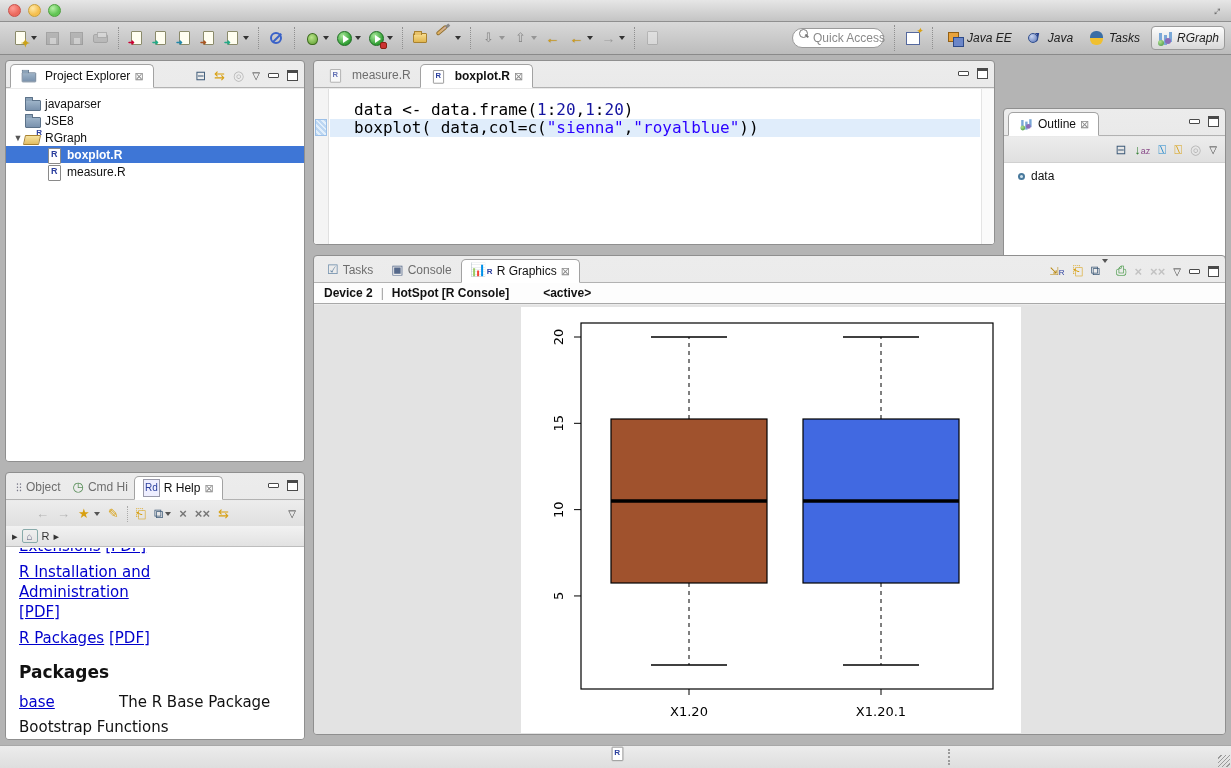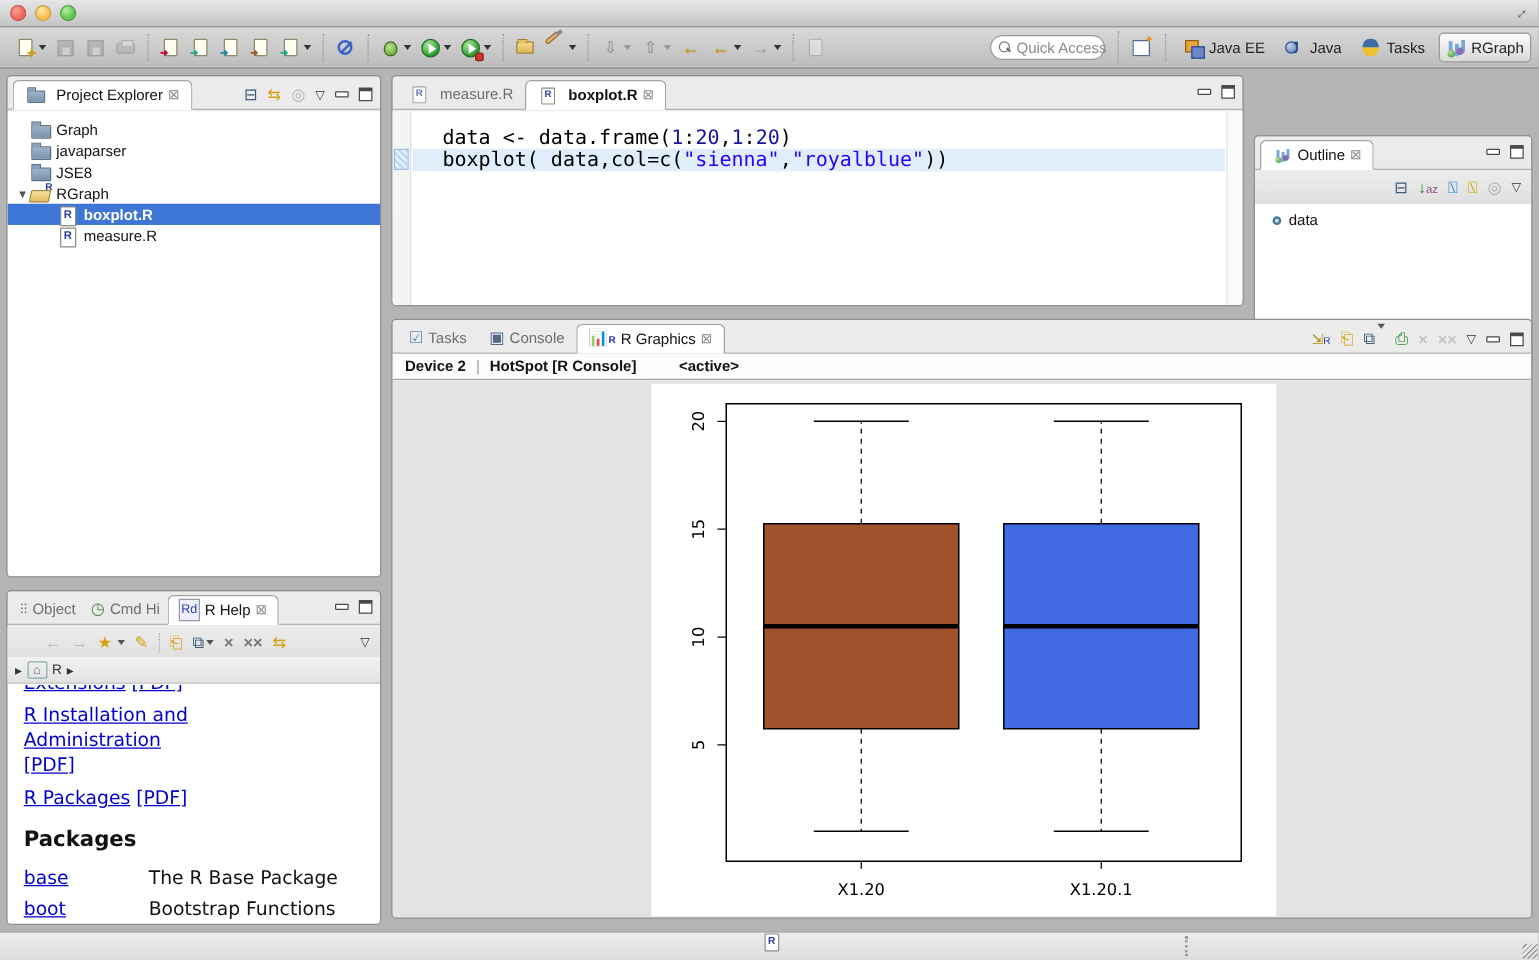--- a/index.html
+++ b/index.html
@@ -47,28 +47,28 @@
     border-left:6px solid #fff; border-top:4px solid transparent; border-bottom:4px solid transparent;}
   .ic-lock { position:absolute; right:-2px; bottom:-2px; width:7px; height:7px; background:#c33; border-radius:2px; border:1px solid #821;}
   .ic-folder { position:absolute; left:1px; top:3px; width:14px; height:10px; background:linear-gradient(#f7dd90,#e0b54e); border:1px solid #a8812f; border-radius:1px;}
   .ic-folder:before { content:""; position:absolute; left:0; top:-3px; width:6px; height:3px; background:#e8c269; border:1px solid #a8812f; border-bottom:none; border-radius:1px 1px 0 0;}
   .ic-brush { position:absolute; left:2px; top:2px; width:13px; height:4px; background:linear-gradient(90deg,#e8b34b,#caa); border:1px solid #96702a; border-radius:2px; transform:rotate(-40deg); transform-origin:left bottom;}
   .ic-brush:after{ content:""; position:absolute; right:-4px; top:0; width:4px; height:3px; background:#888; }
   .yarrow { color:#d8a012; font-weight:bold; font-size:14px; text-shadow:0 0 1px #8a6508;}
   .garrow { color:#9a9a9a; font-weight:bold; font-size:14px;}
 
   .quick-access { margin-left:auto; width:92px; height:20px; background:#fff; border:1px solid #9a9a9a;
-    border-radius:10px; display:flex; align-items:center; padding:0 6px; gap:4px;}
+    border-radius:10px; display:flex; padding:0 6px; gap:4px;}
   .qa-glass { width:10px; height:10px; position:relative; flex:none;}
   .qa-glass:before { content:""; position:absolute; left:0; top:0; width:7px; height:7px; border:1.5px solid #777; border-radius:50%;}
   .qa-glass:after { content:""; position:absolute; left:6px; top:6px; width:4px; height:1.5px; background:#777; transform:rotate(45deg);}
   .quick-access input { border:none; outline:none; width:80px; font-size:12px; color:#333; background:transparent; font-family:"Liberation Sans",sans-serif;}
   .quick-access input::placeholder { color:#8a8a8a; }
 
-  .persp-bar { display:flex; align-items:center; gap:6px; margin-left:10px; padding-left:8px; border-left:1px dotted #8f8f8f; height:26px;}
+  .persp-bar { display:flex; align-items:center; gap:6px; margin-left:10px; padding-left:8px; border-left:1px dotted #8f8f8f; height:26px;font-style:italic;}
   .persp { display:flex; align-items:center; gap:4px; font-size:12px; color:#222; padding:3px 5px; border-radius:4px;}
   .persp.active { background:linear-gradient(#fdfdfd,#d8d8d8); border:1px solid #9a9a9a; }
   .pico { width:16px; height:16px; position:relative; display:inline-block;}
   .pico-open:before { content:""; position:absolute; left:1px; top:2px; width:12px; height:11px; background:#fff; border:1px solid #55699e;}
   .pico-open:after { content:"✦"; position:absolute; right:-2px; top:-4px; color:#d8a012; font-size:9px;}
   .pico-jee:before { content:""; position:absolute; left:1px; top:2px; width:9px; height:8px; background:#e8a33d; border:1px solid #935f14;}
   .pico-jee:after { content:""; position:absolute; left:6px; top:7px; width:9px; height:8px; background:#6b86c8; border:1px solid #2d4a8a;}
   .pico-java:before { content:"J"; position:absolute; left:4px; top:0px; font-weight:bold; color:#27418e; font-size:13px;}
   .pico-java:after { content:""; position:absolute; left:0px; top:3px; width:8px; height:8px; border-radius:50%; background:radial-gradient(circle at 35% 30%,#c8d4f0,#5b76b8); border:1px solid #32508f;}
   .pico-py:before { content:""; position:absolute; left:1px; top:1px; width:13px; height:7px; background:#3a6ea5; border-radius:6px 6px 0 0;}
@@ -320,25 +320,20 @@
       <span class="vticon">⊟</span>
       <span class="vticon gold">⇆</span>
       <span class="vticon dis">◎</span>
       <span class="ico-menu">▽</span>
       <span class="ico-min"></span>
       <span class="ico-max"></span>
     </div>
   </div>
   <div class="body-white" style="top:28px;">
     <div class="tree" id="project-tree">
-        <div class="trow" style="padding-left: 6px;">
-          <span class="arrow"></span>
-          <span class="tico tico-folder"></span>
-          <span>Graph</span>
-        </div>
         <div class="trow" style="padding-left: 6px;">
           <span class="arrow"></span>
           <span class="tico tico-folder"></span>
           <span>javaparser</span>
         </div>
         <div class="trow" style="padding-left: 6px;">
           <span class="arrow"></span>
           <span class="tico tico-folder"></span>
           <span>JSE8</span>
         </div>
@@ -529,21 +524,20 @@
     <div class="help-body" id="help-body" style="position:absolute; left:0; right:0; top:47px; bottom:0;">
         <div class="help-block clip"><a href="#">Extensions</a><span> </span><a href="#">[PDF]</a></div>
         <div class="help-block"><a href="#">R Installation and</a><br><a href="#">Administration</a><br><a href="#">[PDF]</a></div>
         <div class="help-block"><a href="#">R Packages</a><span> </span><a href="#">[PDF]</a></div>
         <div class="pkg-head">Packages</div>
         <div class="pkg-row">
           <a href="#" class="pkg-name">base</a>
           <span class="pkg-desc">The R Base Package</span>
         </div>
         <div class="pkg-row">
-          <a href="#" class="pkg-name">boot</a>
           <span class="pkg-desc">Bootstrap Functions (originally by Angelo</span>
         </div>
       </div>
   </div>
 </div>
 
 <div class="statusbar">
   <span class="tico tico-rfile" style="transform:scale(.9);"></span>
   <span>boxplot.R – RGraph</span>
   <span class="sb-handle"></span>

